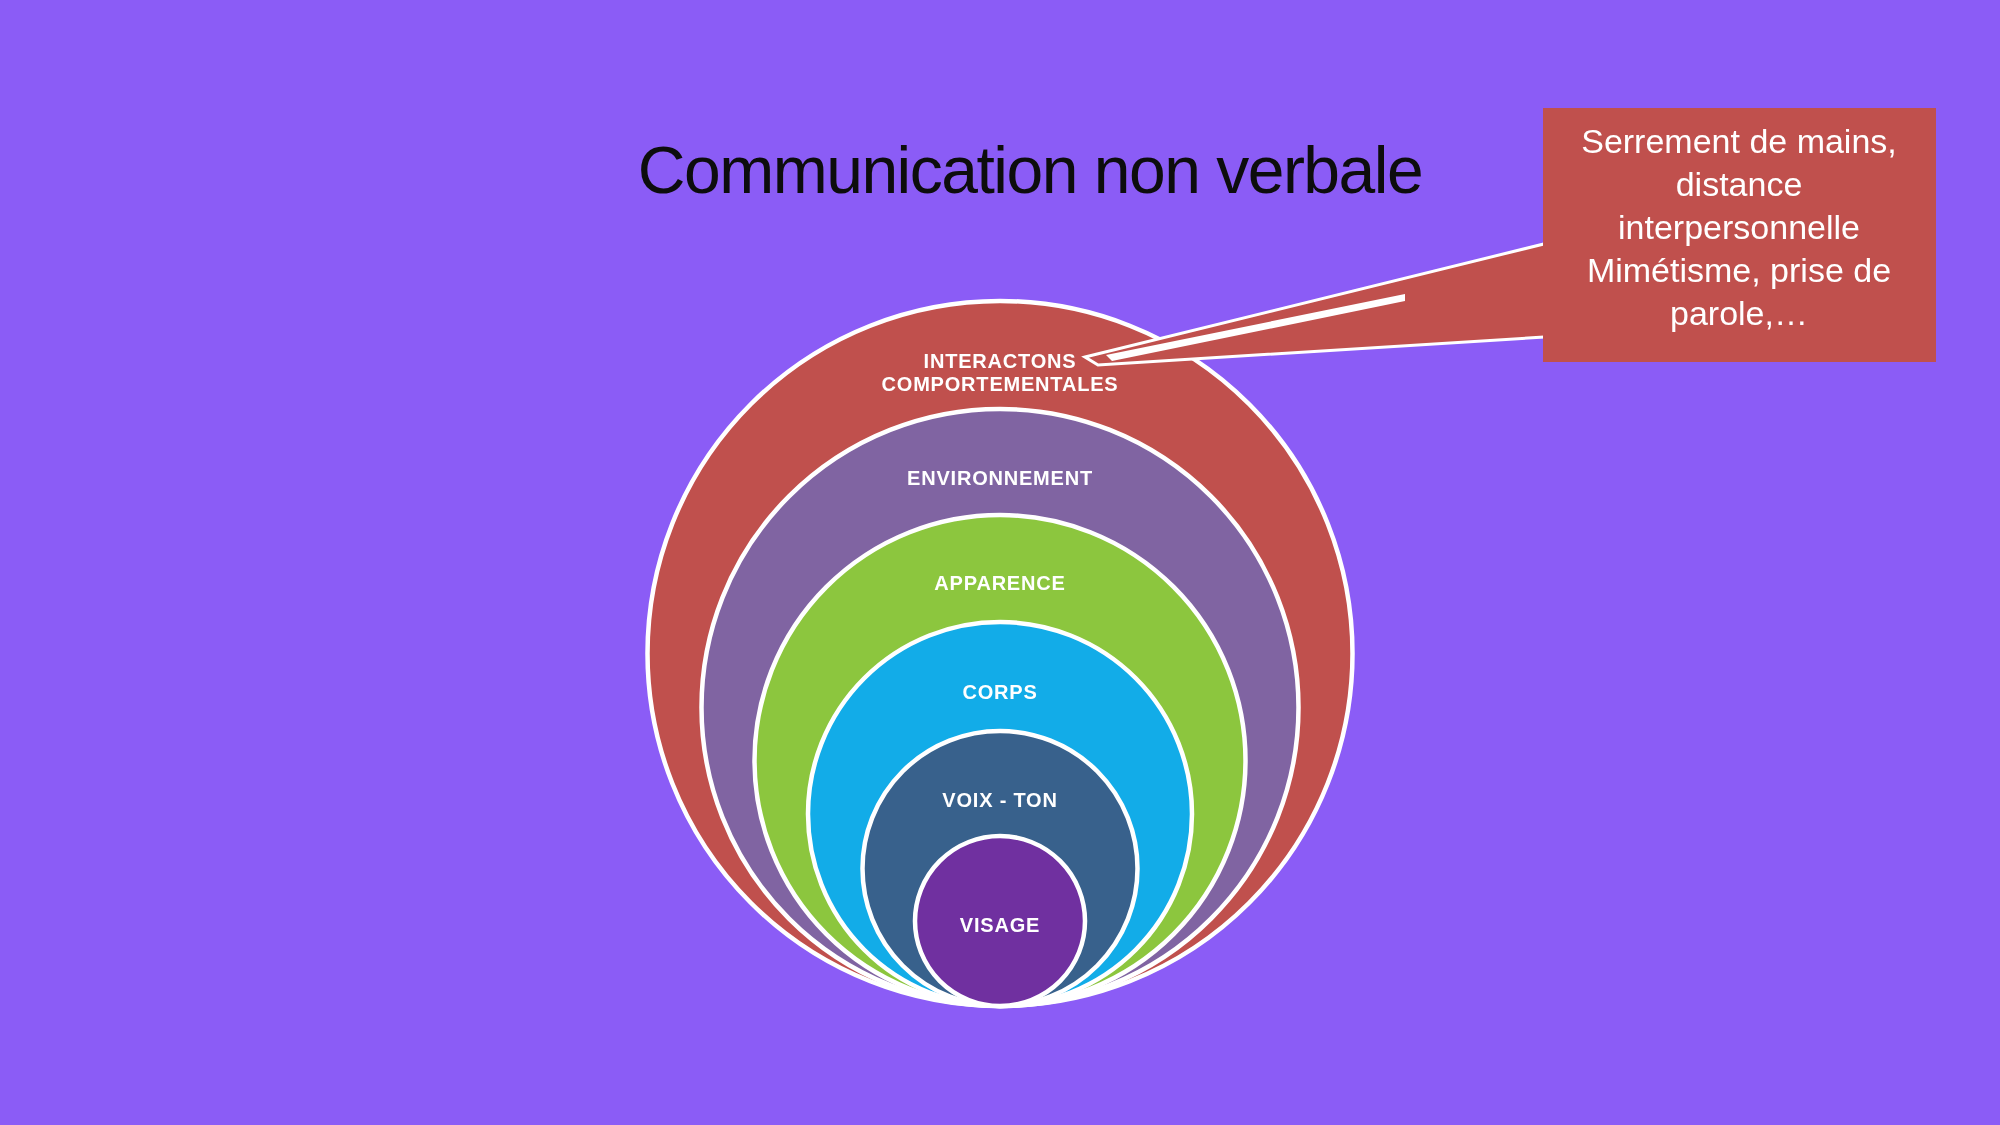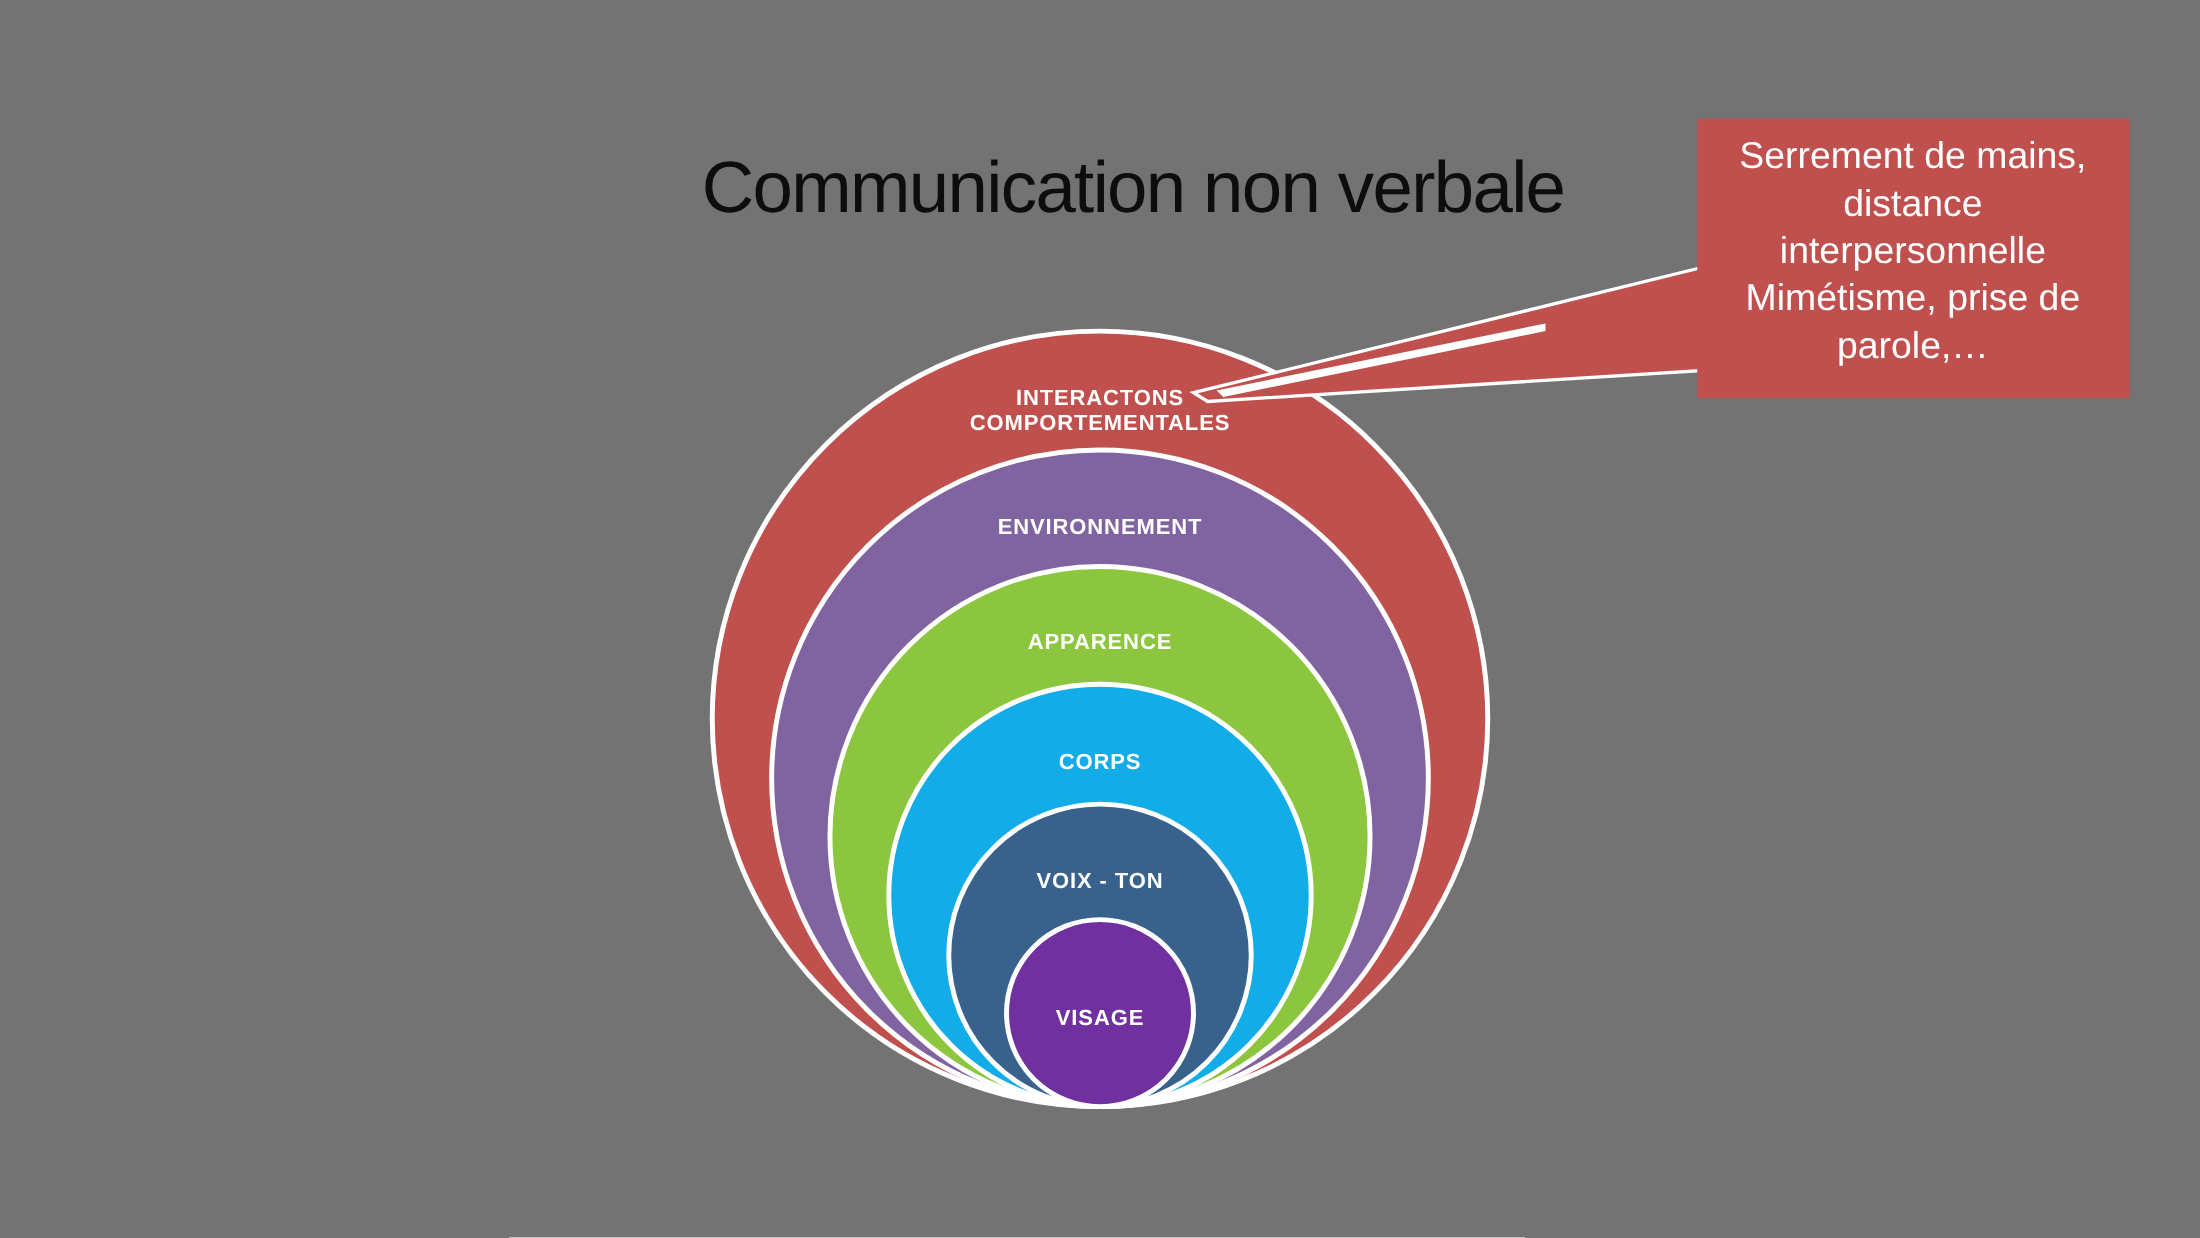--- a/index.html
+++ b/index.html
@@ -1,16 +1,16 @@
 <!DOCTYPE html>
 <html><head>
 <meta charset="utf-8">
 <style>
   html,body{margin:0;padding:0;background:#ffffff;}
-  .slide{position:relative;width:2000px;height:1125px;background:#737373;overflow:hidden;
+  .slide{position:relative;width:2000px;height:1125px;background:#8b5cf6;overflow:hidden;
          font-family:"Liberation Sans", sans-serif;}
   svg{display:block;}
   text{font-family:"Liberation Sans", sans-serif;}
   .slide-title{font-size:66px;letter-spacing:-1.5px;fill:#0d0d0d;}
   .layer-label{font-size:20px;font-weight:bold;letter-spacing:0.8px;}
   .callout-text{font-size:34px;}
 </style>
 </head>
 <body>
 

